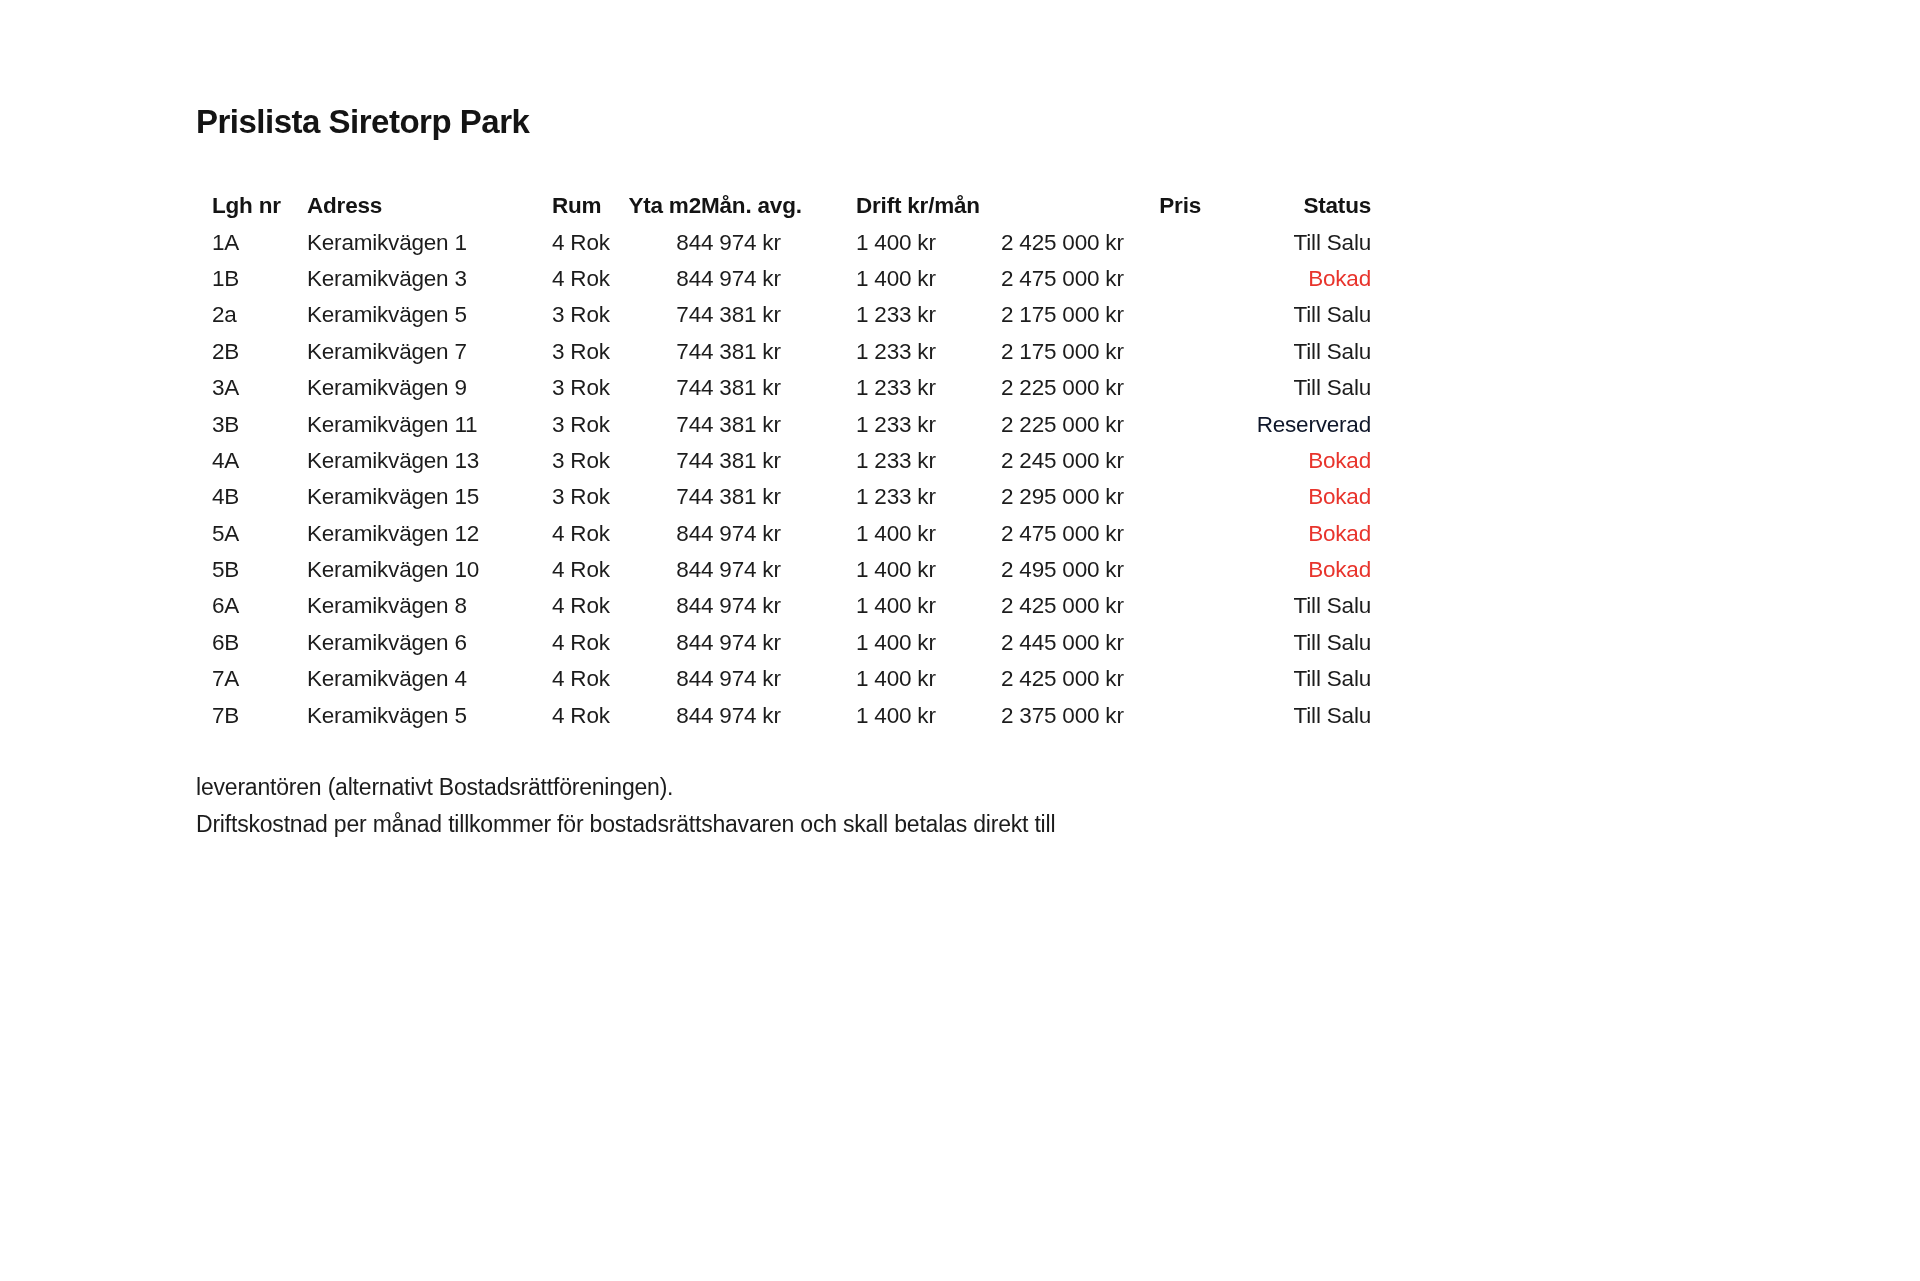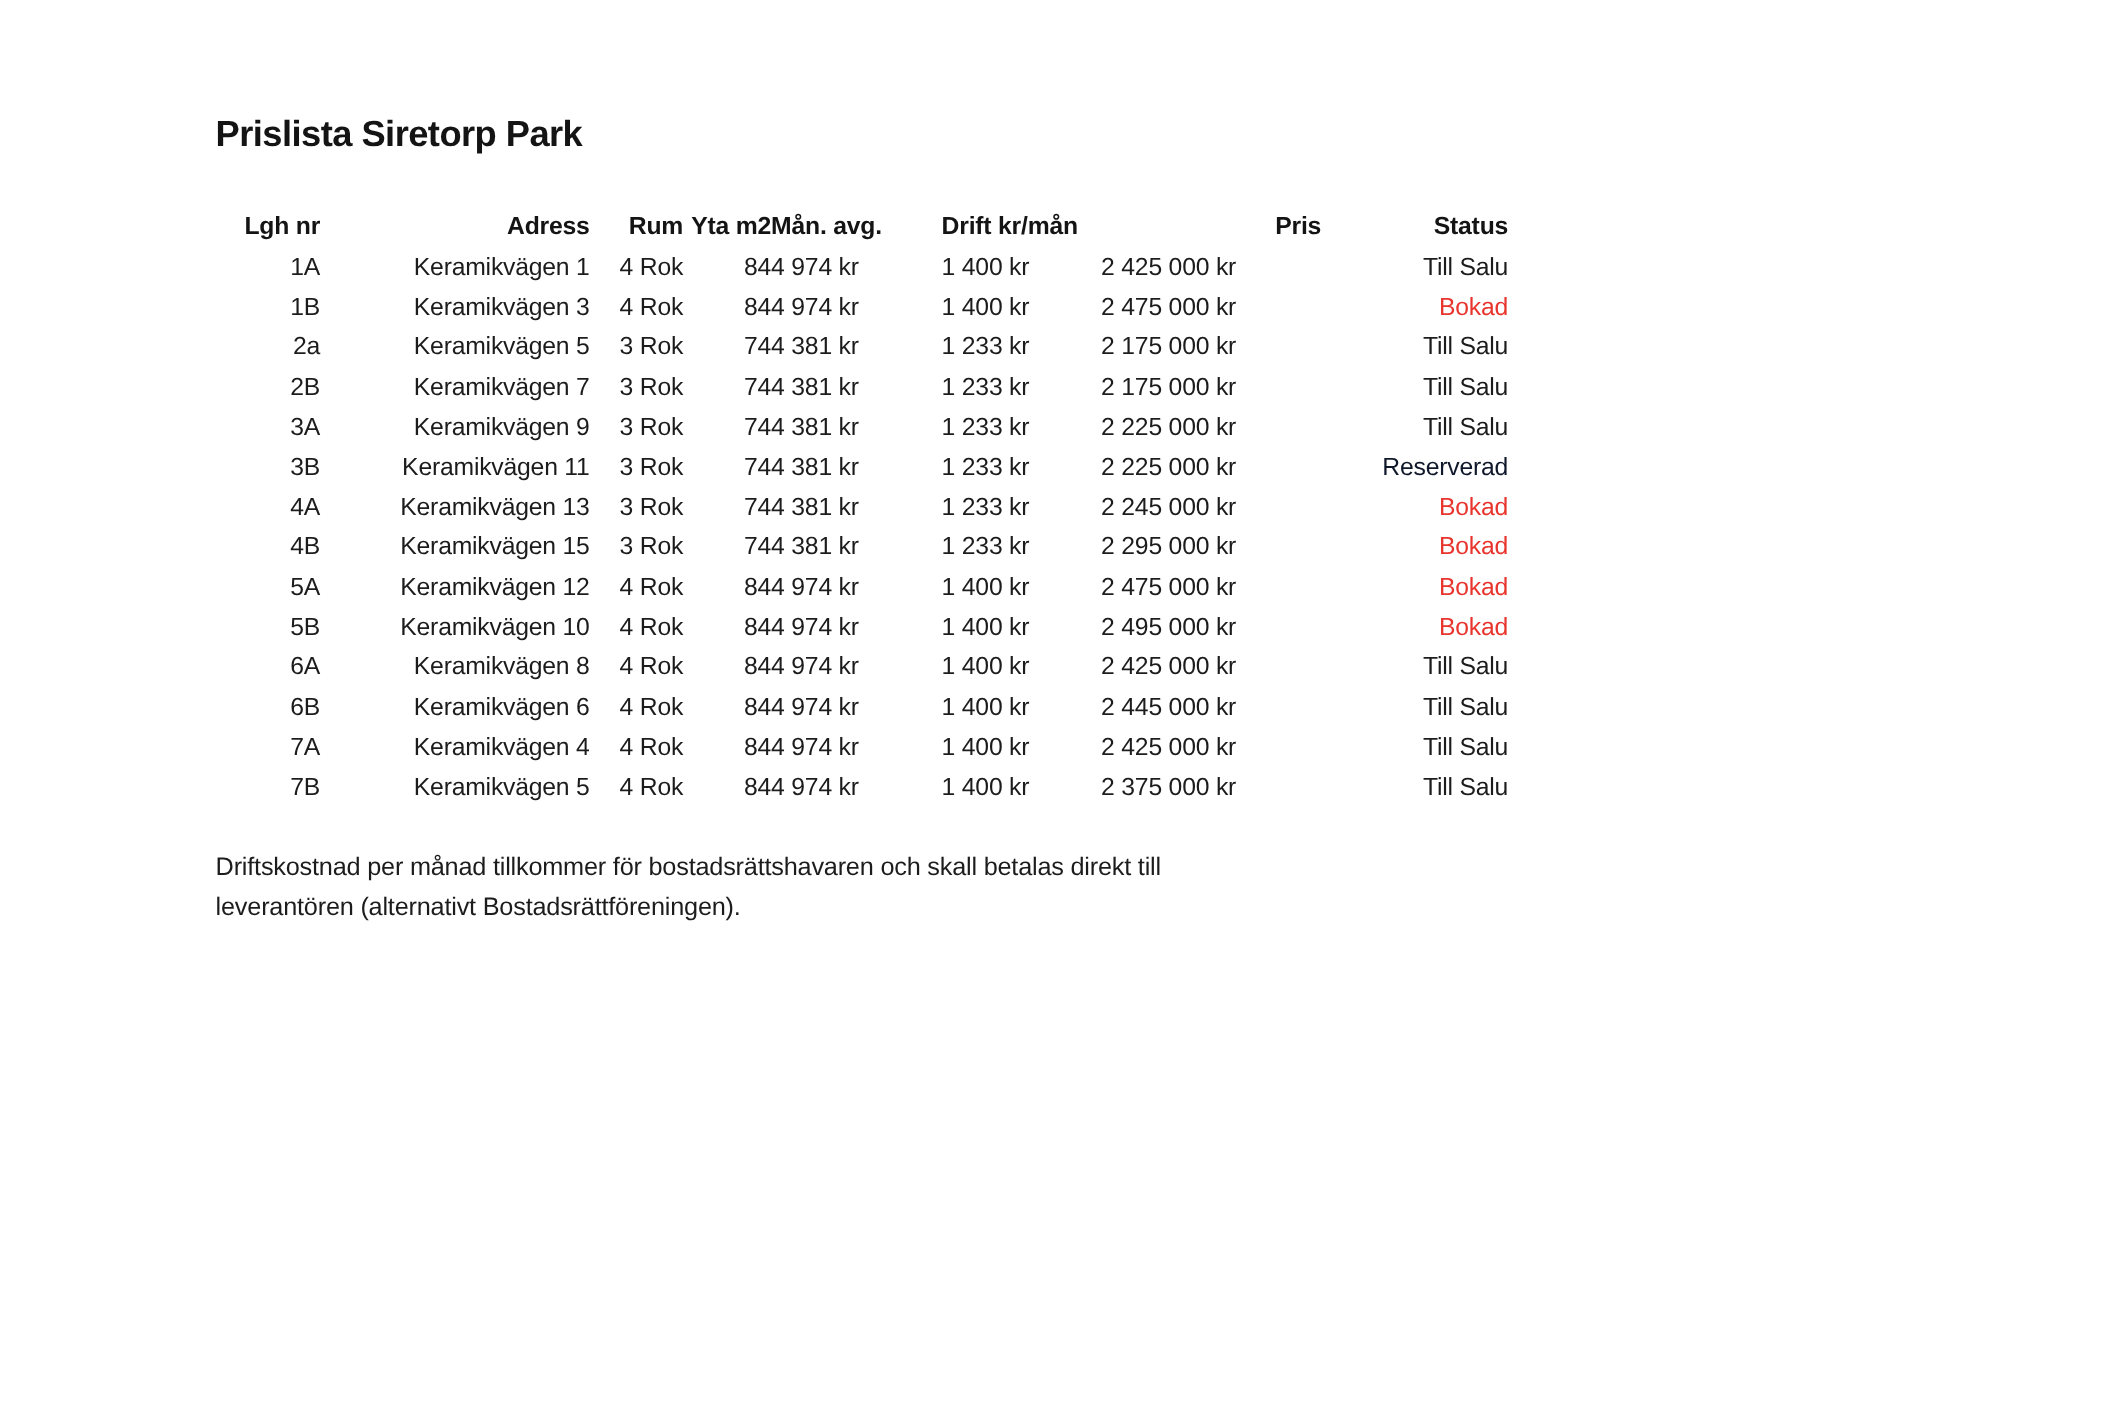--- a/index.html
+++ b/index.html
@@ -20,21 +20,21 @@
   .trow {
     display: grid;
     grid-template-columns: 95px 245px 85px 80px 155px 145px 200px 170px;
     height: 36.4px;
     align-items: center;
     font-size: 22.5px;
     letter-spacing: -0.2px;
   }
   .trow.head { font-weight: 700; color: #141414; }
   .cell { white-space: nowrap; }
-  .cell.left   { text-align: right; }
+  .cell.left   { text-align: left; margin-left: 16px; }
   .cell.center { text-align: right; }
   .cell.right  { text-align: left; }
   .notes {
     position: absolute; left: 196px; top: 769px;
     font-size: 23px; line-height: 37px; letter-spacing: -0.2px;
     color: #1c1c1c;
   }
   .note-line { white-space: nowrap; }
 </style>
 </head>
@@ -192,16 +192,16 @@
           <div class="cell center">84</div>
           <div class="cell right">4 974 kr</div>
           <div class="cell right">1 400 kr</div>
           <div class="cell right">2 375 000 kr</div>
           <div class="cell center">Till Salu</div>
         </div>
       </div>
   </div>
 
   <div class="notes">
+      <div class="note-line">leverantören (alternativt Bostadsrättföreningen).</div>
       <div class="note-line">Driftskostnad per månad tillkommer för bostadsrättshavaren och skall betalas direkt till</div>
-      <div class="note-line">leverantören (alternativt Bostadsrättföreningen).</div>
     </div>
 </div>
 
 </body></html>

